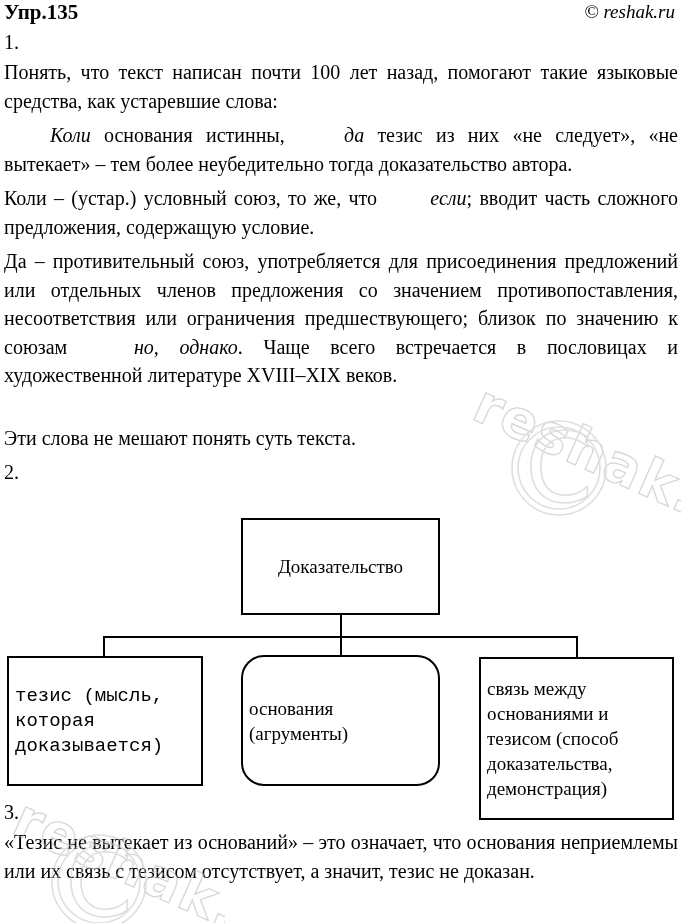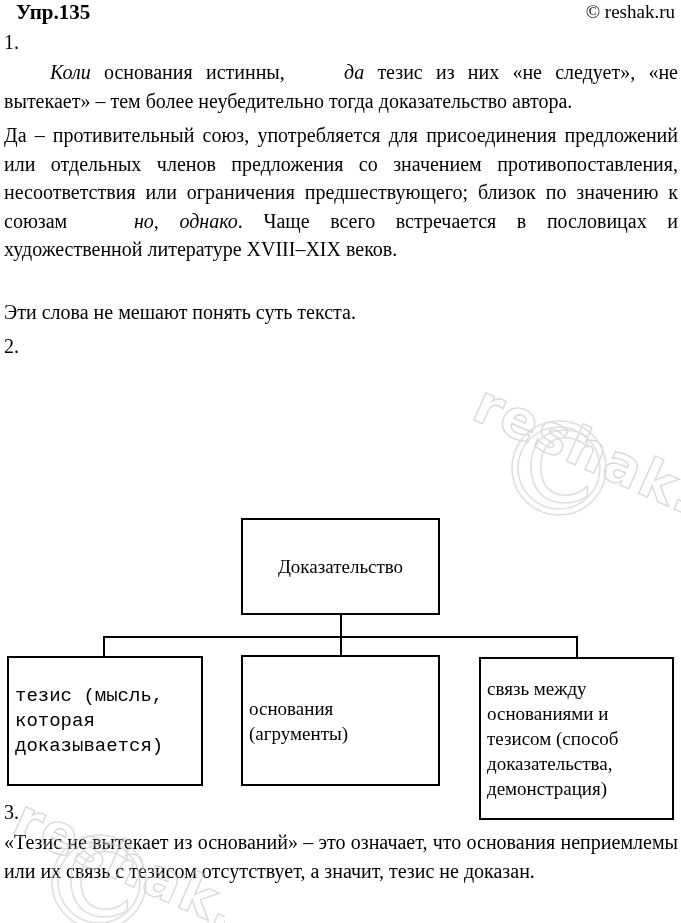--- a/index.html
+++ b/index.html
@@ -22,33 +22,34 @@
   
   .header-row {
     position: absolute;
     left: 0;
     top: 0;
     width: 681px;
     height: 26px;
   }
   .ex-title {
     position: absolute;
-    left: 16px;
+    left: 4px;
     top: 0px;
     font-size: 21px;
     font-weight: bold;
     letter-spacing: 0px;
     white-space: nowrap;
   }
   .attribution {
     position: absolute;
     right: 6px;
     top: 1px;
     font-size: 19px;
     white-space: nowrap;
+    font-style: italic;
   }
 
   
   .content {
     position: absolute;
     left: 4px;
     top: 28px;
     width: 674px;
   }
   .marker {
@@ -102,20 +103,21 @@
     top: 156px;
     width: 196px;
     height: 130px;
     font-family: Liberation Mono, monospace;
   }
   .node-c2 {
     left: 241px;
     top: 155px;
     width: 199px;
     height: 131px;
+    border-radius: 23px;
   }
   .node-c3 {
     left: 479px;
     top: 157px;
     width: 195px;
     height: 163px;
   }
   .connector {
     position: absolute;
     left: 0;
@@ -164,25 +166,31 @@
 
   <div class="header-row">
     <div class="ex-title">Упр.135</div>
     <div class="attribution">© reshak.ru</div>
   </div>
 
   <div class="content">
 
     <p class="marker">1.</p>
 
+    <p class="para">
+      <span>Понять, что текст написан почти 100 лет назад, помогают такие языковые средства, как устаревшие слова:</span>
+    </p>
 
     <p class="para">
       <i>Коли</i><span> основания истинны, </span><i>да</i><span> тезис из них «не следует», «не вытекает» – тем более неубедительно тогда доказательство автора.</span>
     </p>
 
+    <p class="para">
+      <span>Коли – (устар.) условный союз, то же, что </span><i>если</i><span>; вводит часть сложного предложения, содержащую условие.</span>
+    </p>
 
     <p class="para">
       <span>Да – противительный союз, употребляется для присоединения предложений или отдельных членов предложения со значением противопоставления, несоответствия или ограничения предшествующего; близок по значению к союзам </span><i>но, однако</i><span>. Чаще всего встречается в пословицах и художественной литературе XVIII–XIX веков.</span>
     </p>
 
     <p class="para last-left">
       <span>Эти слова не мешают понять суть текста.</span>
     </p>
 
     <p class="marker">2.</p>

